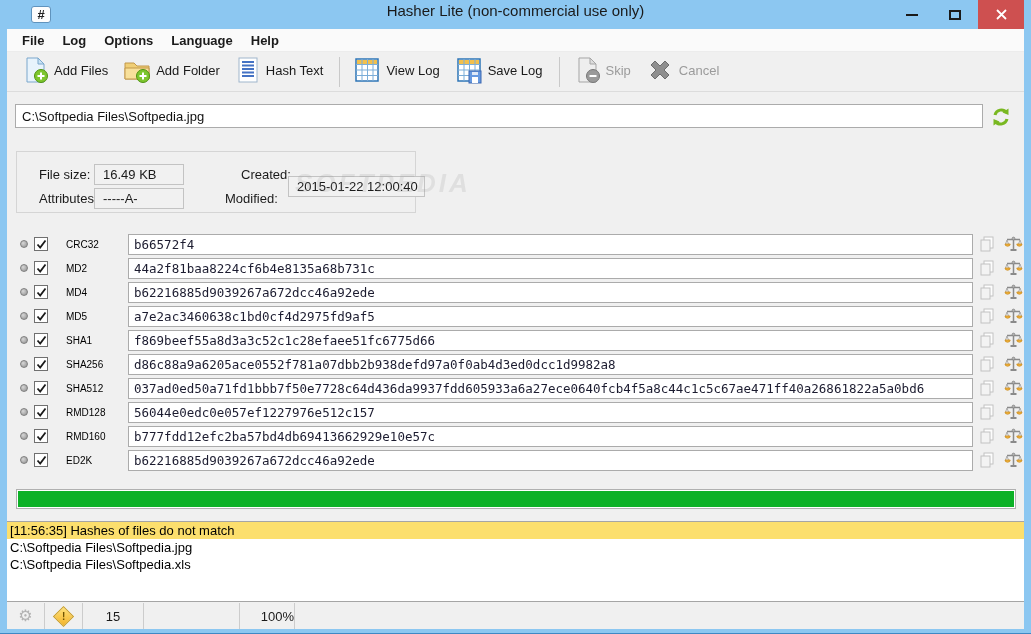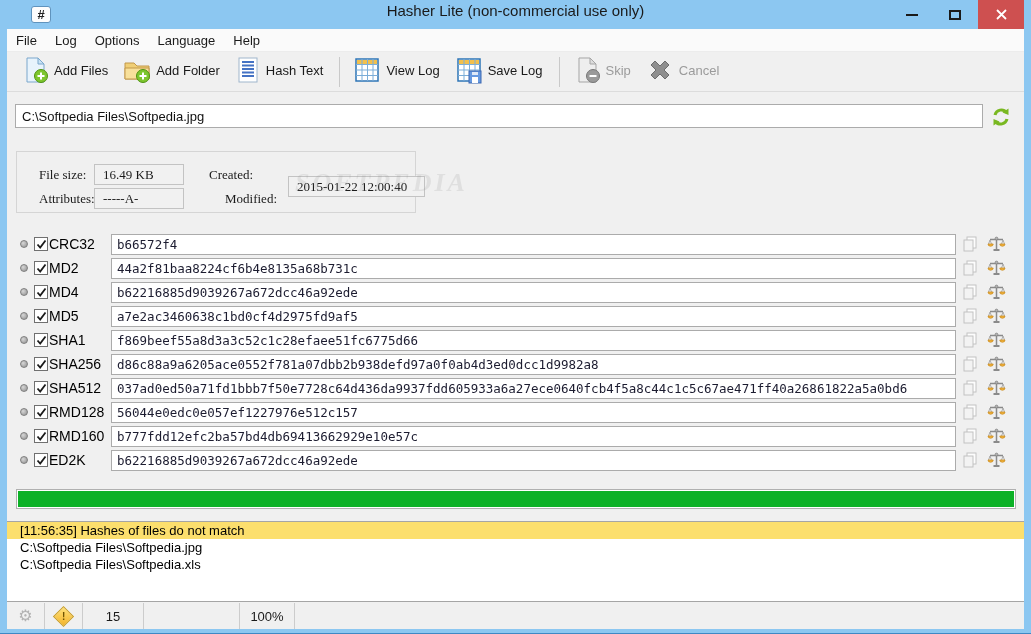--- a/index.html
+++ b/index.html
@@ -18,64 +18,64 @@
   .win-btn { position:absolute; top:0; height:29px; display:flex; align-items:center; justify-content:center; cursor:default; }
   .btn-min { left:893px; width:38px; }
   .btn-max { left:936px; width:38px; }
   .btn-close { left:978px; width:46px; background:#ce5050; }
   .glyph-min { width:12px; height:2px; background:#1a1a1a; }
   .glyph-max { width:12px; height:10px; border:2px solid #1a1a1a; background:transparent; }
   
   .client { position:absolute; left:7px; top:29px; width:1017px; height:600px; background:#f0f0f0; }
   
   .menubar { position:absolute; left:0; top:0; width:100%; height:23px; background:#fafafa;
-    display:flex; align-items:center; border-bottom:1px solid #ececec; }
+    display:flex; align-items:center; padding-left:6px; border-bottom:1px solid #ececec;font-weight:bold; }
   .menu-item { padding:3px 9px; cursor:default; }
   
   .toolbar { position:absolute; left:0; top:23px; width:100%; height:40px; background:#f0f0f0;
     display:flex; align-items:center; padding-left:8px; border-bottom:1px solid #dcdcdc; }
   .tb-btn { display:flex; align-items:center; gap:5px; padding:3px 8px 6px 5px; border:1px solid transparent; border-radius:2px; cursor:default; }
   .tb-btn .tb-label { font-size:13px; color:#1a1a1a; }
   .tb-btn.disabled .tb-label { color:#9b9b9b; }
   .tb-sep { width:1px; height:30px; background:#c9c9c9; margin:0 7px; }
   
   .path-input { position:absolute; left:8px; top:75px; width:968px; height:24px;
     border:1px solid #ababab; background:#fff; font-family:"Liberation Sans",sans-serif;
     font-size:13px; padding:0 6px; color:#111; outline:none; }
   .refresh-btn { position:absolute; left:982px; top:76px; width:24px; height:24px; cursor:pointer;
     display:flex; align-items:center; justify-content:center; }
   
   .groupbox { position:absolute; left:9px; top:122px; width:400px; height:62px;
-    border:1px solid #d5d5d5; background:#f0f0f0;font-family:Liberation Serif, serif; }
+    border:1px solid #d5d5d5; background:#f0f0f0; }
   .gb-label { position:absolute; font-size:13px; color:#1a1a1a; }
   .gb-box { position:absolute; height:21px; background:#f1f1f1; border:1px solid #c3c3c3;
     font-size:13px; color:#1a1a1a; padding:2px 0 0 8px; white-space:nowrap; overflow:hidden; }
   .watermark { position:absolute; left:278px; top:16px; font-size:26px; font-weight:bold;
     letter-spacing:3px; color:rgba(150,150,150,0.18); font-style:italic; pointer-events:none; }
   
   .hash-rows { position:absolute; left:0; top:203px; width:100%; }
   .hash-row { height:24px; display:flex; align-items:center; padding-left:13px; }
   .led { width:8px; height:8px; border-radius:50%;
     background:radial-gradient(circle at 35% 35%, #d6d6d6, #8f8f8f); border:1px solid #7f7f7f; flex:0 0 auto; }
   .chk { width:14px; height:14px; background:#fff; border:1px solid #707070; margin-left:6px;
     display:flex; align-items:center; justify-content:center; cursor:pointer; flex:0 0 auto; }
-  .hash-label { width:62px; margin-left:1px; font-size:14px; color:#000; flex:0 0 auto; }
+  .hash-label { width:62px; margin-left:18px; font-size:10px; color:#000; flex:0 0 auto; }
   .hash-field { width:845px; height:21px; background:#fff; border:1px solid #ababab;
     font-family:"DejaVu Sans Mono", monospace; font-size:12.5px; color:#1c1c30;
     padding:2px 4px 0 5px; white-space:nowrap; overflow:hidden; flex:0 0 auto; }
   .row-icon { margin-left:6px; cursor:pointer; flex:0 0 auto; display:flex; }
   .row-icon.scale { margin-left:9px; }
   
   .progress { position:absolute; left:9px; top:460px; width:1000px; height:20px;
     border:1px solid #b0b0b0; background:#fff; padding:1px; }
   .progress-fill { height:100%; background:#0cb127; }
   
   .log { position:absolute; left:0; top:492px; width:1017px; height:81px; background:#fff;
     border-top:1px solid #a5a5a5; border-bottom:1px solid #a5a5a5; overflow:hidden; }
-  .log-line { height:17px; line-height:17px; padding-left:13px; font-size:13px; color:#000; white-space:nowrap; }
+  .log-line { height:17px; line-height:17px; padding-left:3px; font-size:13px; color:#000; white-space:nowrap; }
   .log-line.highlight { background:#fcdf6d; }
   
   .statusbar { position:absolute; left:0; top:574px; width:1017px; height:26px; background:#f0f0f0;
     display:flex; align-items:stretch; }
   .sb-cell { display:flex; align-items:center; justify-content:center; border-right:1px solid #cccccc; font-size:13px; color:#1a1a1a; }
   .sb-cell.last { border-right:none; flex:1; }
   .gear { font-size:16px; color:#b3b3b3; line-height:1; }
   .diamond { width:15px; height:15px; transform:rotate(45deg);
     background:linear-gradient(135deg,#ffe27a,#f3b32a); border:1px solid #c79b22;
     display:flex; align-items:center; justify-content:center; }
@@ -182,21 +182,21 @@
         <path d="M5 9 A6.5 6.5 0 0 1 16.5 6.5" fill="none" stroke="#79b821" stroke-width="3"></path>
         <path d="M18.5 2.5 L18.5 9 L12.5 6.5 Z" fill="#79b821"></path>
         <path d="M17 13 A6.5 6.5 0 0 1 5.5 15.5" fill="none" stroke="#79b821" stroke-width="3"></path>
         <path d="M3.5 19.5 L3.5 13 L9.5 15.5 Z" fill="#79b821"></path>
       </svg>
     </div>
 
     <div class="groupbox">
       <span class="gb-label" style="left:22px; top:15px;">File size:</span>
       <div class="gb-box" style="left:77px; top:12px; width:90px;">16.49 KB</div>
-      <span class="gb-label" style="left:192px; top:15px;">Created:</span>
+      <span class="gb-label" style="left:224px; top:15px;">Created:</span>
       <span class="gb-label" style="left:22px; top:39px;">Attributes:</span>
       <div class="gb-box" style="left:77px; top:36px; width:90px;">-----A-</div>
       <span class="gb-label" style="left:208px; top:39px;">Modified:</span>
       <div class="gb-box" style="left:271px; top:24px; width:137px;">2015-01-22 12:00:40</div>
       <div class="watermark">SOFTPEDIA</div>
     </div>
 
     <div class="hash-rows">
 
     <div class="hash-row">
@@ -498,20 +498,20 @@
       </div>
       <div class="sb-cell" style="width:38px;">
         <div class="diamond">
             <span>!</span>
           </div>
       </div>
       <div class="sb-cell" style="width:61px;">
         <span>15</span>
       </div>
       <div class="sb-cell" style="width:96px;"></div>
-      <div class="sb-cell" style="width:55px;">
+      <div class="sb-cell" style="width:55px;justify-content:flex-end;">
         <span>100%</span>
       </div>
       <div class="sb-cell last"></div>
     </div>
 
   </div>
 </div>
 
 </body></html>

